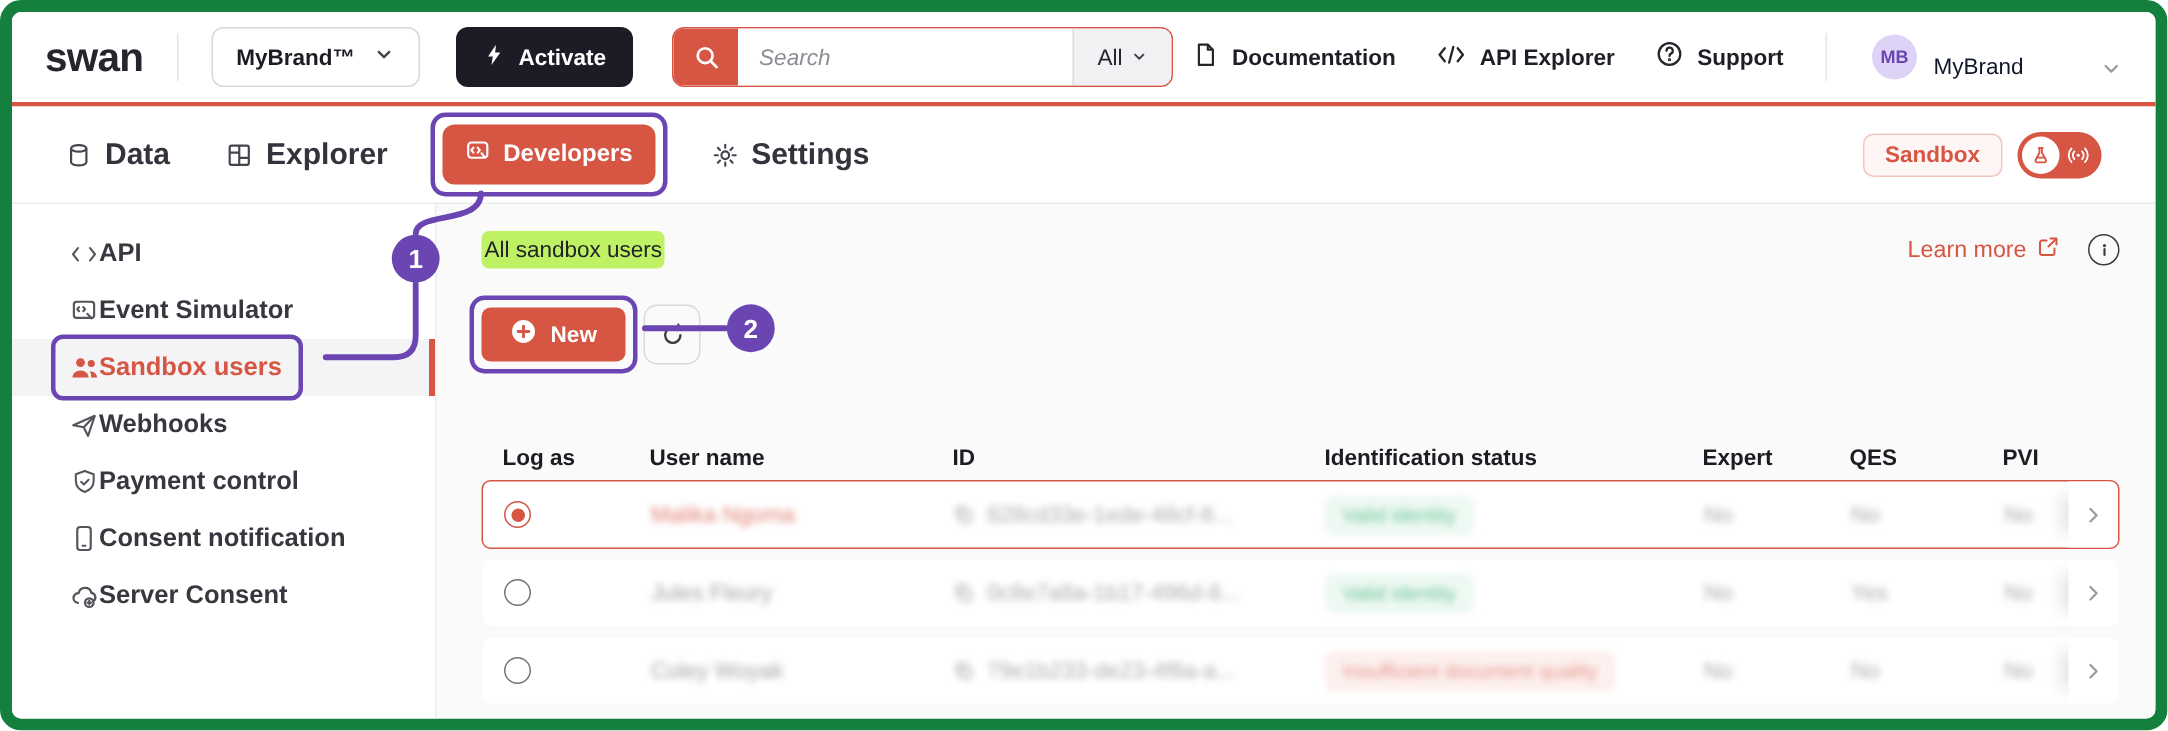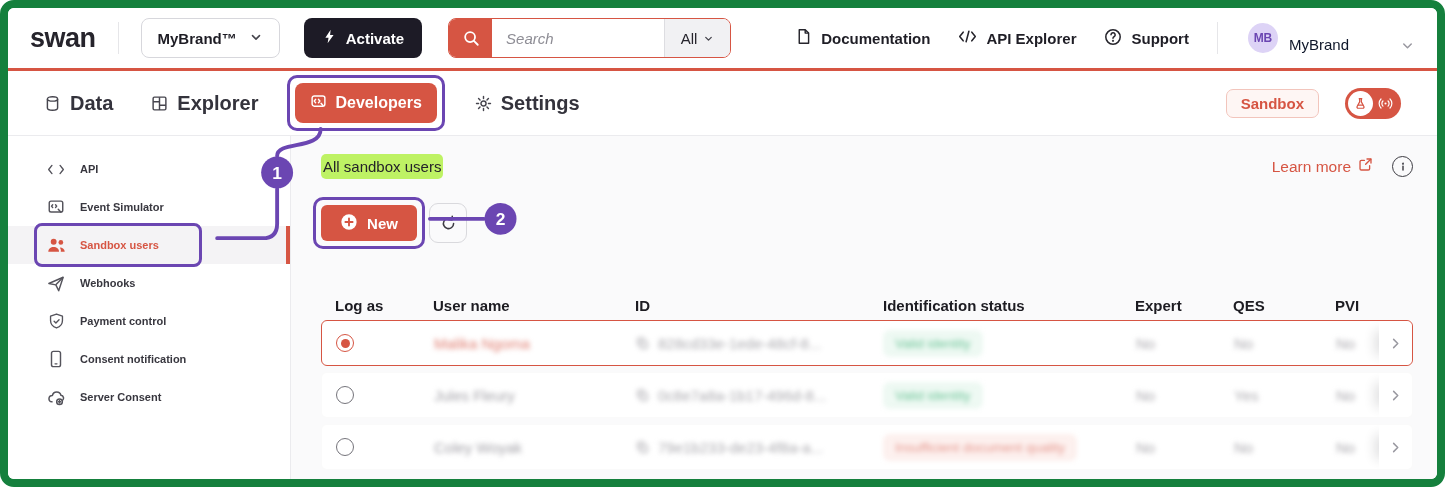--- a/index.html
+++ b/index.html
@@ -5,21 +5,21 @@
   * { margin:0; padding:0; box-sizing:border-box; }
   html,body { background:#fff; font-family:"Liberation Sans", sans-serif; }
   .app { position:relative; width:1445px; height:487px; border:8px solid #15803d; border-radius:14px; overflow:hidden; background:#fff; }
 
   
   .topbar { height:60px; display:flex; align-items:center; padding:0 22px; background:#fff; }
   .logo { font-size:27px; font-weight:700; color:#26242c; letter-spacing:-0.5px; }
   .vdiv { width:1px; height:32px; background:#e6e6e9; margin:0 22px; }
   .brand-select { height:40px; display:flex; align-items:center; gap:12px; padding:0 16px; border:1px solid #d7d7dc; border-radius:8px; background:#fff; font-size:15px; font-weight:700; color:#1d1c24; cursor:pointer; }
   .btn-activate { height:40px; margin-left:24px; display:flex; align-items:center; gap:9px; padding:0 18px; background:#1d1b26; border:none; border-radius:8px; color:#fff; font-size:15px; font-weight:700; cursor:pointer; }
-  .gsearch { height:40px; width:283px; margin-left:26px; display:flex; align-items:stretch; border:1.5px solid #d65543; border-radius:8px; overflow:hidden; background:#fff; }
+  .gsearch { height:40px; width:334px; margin-left:26px; display:flex; align-items:stretch; border:1.5px solid #d65543; border-radius:8px; overflow:hidden; background:#fff; }
   .gsearch-ico { width:43px; background:#d65543; display:flex; align-items:center; justify-content:center; color:#fff; flex:none; }
   .gsearch input { flex:1; border:none; outline:none; padding:0 14px; font-size:15px; font-family:inherit; color:#26242c; min-width:0; }
   .gsearch input::placeholder { font-style:italic; color:#8e8d95; }
   .gscope { width:66px; flex:none; background:#f1f1f3; border-left:1px solid #dddde1; display:flex; align-items:center; justify-content:center; gap:6px; font-size:15px; color:#26242c; cursor:pointer; }
   .top-links { margin-left:auto; display:flex; align-items:center; gap:28px; }
   .top-link { display:flex; align-items:center; gap:9px; font-size:15px; font-weight:700; color:#1f1e26; cursor:pointer; }
   .account { display:flex; align-items:flex-end; gap:11px; margin-left:2px; cursor:pointer; }
   .avatar { width:30px; height:30px; border-radius:50%; background:#ddd3f6; color:#6b46b2; font-size:12px; font-weight:700; display:flex; align-items:center; justify-content:center; }
   .acct-name { font-size:15px; font-weight:400; color:#0f172a; }
   .acct-chev { margin-left:40px; color:#9a99a1; display:flex; }
@@ -29,32 +29,32 @@
   
   .navbar { height:64px; display:flex; align-items:center; padding:0 36px; background:#fff; }
   .nav-item { display:flex; align-items:center; gap:9px; font-size:20px; font-weight:700; color:#34333c; cursor:pointer; }
   .nav-item .ico { color:#46454e; display:flex; }
   .nav-data { margin-right:38px; }
   .nav-insights { margin-right:36px; }
   .dev-wrap { position:relative; margin-right:38px; }
   .btn-developers { height:40px; display:flex; align-items:center; gap:9px; padding:0 15px; background:#d65543; border:none; border-radius:8px; color:#fff; font-size:16px; font-weight:700; cursor:pointer; }
   .anno-box { position:absolute; border:3.5px solid #6b46b2; border-radius:10px; pointer-events:none; }
   .anno-inset { inset:-8px; }
-  .nav-right { margin-left:auto; display:flex; align-items:center; gap:26px; }
+  .nav-right { margin-left:auto; display:flex; align-items:center; gap:10px; }
   .sandbox-badge { padding:5px 14px; border:1px solid #f2c5bc; border-radius:7px; background:#fef6f4; color:#d65543; font-size:15px; font-weight:700; }
   .env-toggle { width:56px; height:31px; background:#d65543; border-radius:16px; display:flex; align-items:center; padding:3px; cursor:pointer; }
   .env-knob { width:25px; height:25px; border-radius:50%; background:#fff; color:#d65543; display:flex; align-items:center; justify-content:center; }
   .env-live { flex:1; display:flex; align-items:center; justify-content:center; color:#fff; }
 
   .hdiv { height:1px; background:#ebebee; }
 
   
   .body { display:flex; height:355px; }
   .sidebar { width:283px; flex:none; background:#fff; border-right:1px solid #ebebee; padding-top:14px; }
-  .side-item { position:relative; height:38px; display:flex; align-items:center; gap:14px; padding-left:38px; font-size:11px; font-weight:600; color:#38373f; cursor:pointer; }
+  .side-item { position:relative; height:38px; display:flex; align-items:center; padding-left:38px; font-size:17px; font-weight:600; color:#38373f; cursor:pointer; }
   .side-item .ico { color:#55545c; display:flex; width:20px; justify-content:center; }
   .side-item.active { background:#f4f3f5; color:#d65543; }
   .side-item.active .ico { color:#d65543; }
   .side-item.active::after { content:""; position:absolute; right:0; top:0; bottom:0; width:4px; background:#d65543; }
   .side-anno { left:26px; top:-3px; width:168px; height:44px; border-radius:8px; }
 
   .main { flex:1; background:#fafafb; padding:18px 24px 0 30px; position:relative; overflow:hidden; }
   .main-top { display:flex; align-items:center; }
   .crumb-tag { background:#bef264; border-radius:5px; padding:4px 2px; font-size:15px; color:#242329; }
   .main-top-right { margin-left:auto; display:flex; align-items:center; gap:19px; }

